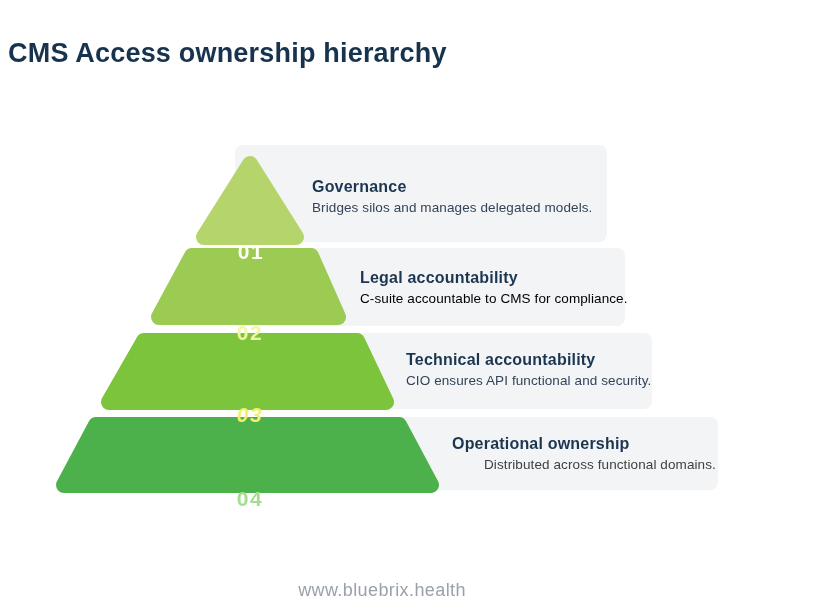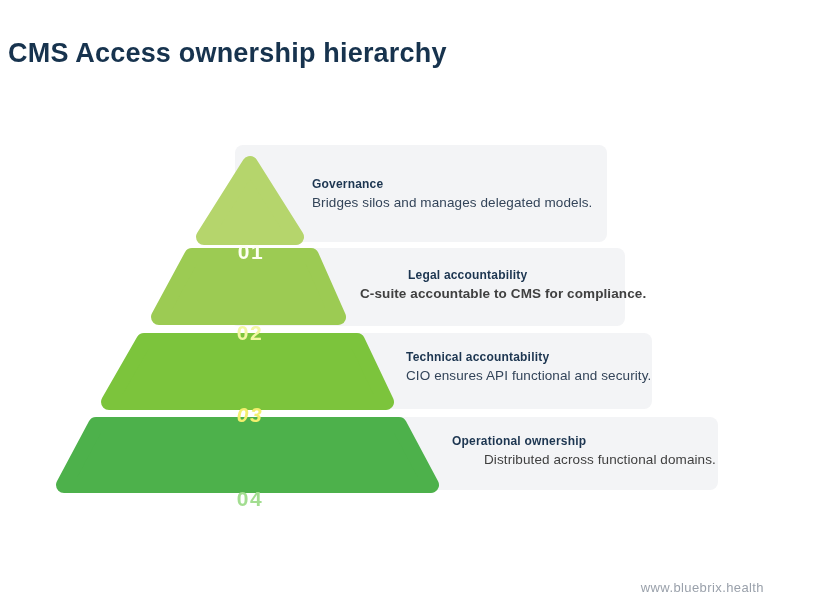--- a/index.html
+++ b/index.html
@@ -41,41 +41,41 @@
     margin-top: 44px;
   }
   .num.n1 { left: 251px; top: 208px; }
   .num.n2 { left: 250px; top: 289px; }
   .num.n3 { left: 250px; top: 371px; font-style: italic; }
   .num.n4 { left: 250px; top: 455px; }
 
   .level-text { position: absolute; }
   .level-text h2 {
     margin: 0;
-    font-size: 12px;
+    font-size: 16px;
     font-weight: bold;
     letter-spacing: 0.2px;
     line-height: 1.2;
   }
   .level-text p {
     margin: 4px 0 0 0;
     font-size: 13.5px;
     line-height: 1.25;
     letter-spacing: 0.1px;
   }
   .level-text.t1 { left: 312px; top: 177px; }
   .level-text.t2 { left: 360px; top: 268px; }
   .level-text.t3 { left: 406px; top: 350px; }
   .level-text.t4 { left: 452px; top: 434px; }
 
   .footer {
     position: absolute;
     left: 0; top: 580px; width: 764px;
-    text-align: right;
-    font-size: 13px;
+    text-align: center;
+    font-size: 18px;
     letter-spacing: 0.4px;
   }
 </style>
 </head>
 <body>
 
 <div class="canvas">
 
   <h1 class="title" style="color: rgb(23, 51, 78);">CMS Access ownership hierarchy</h1>
 
@@ -94,22 +94,22 @@
   <span class="num n1" style="color: rgb(253, 255, 242);">01</span>
   <span class="num n2" style="color: rgb(242, 247, 163);">02</span>
   <span class="num n3" style="color: rgb(244, 239, 110);">03</span>
   <span class="num n4" style="color: rgb(162, 221, 144);">04</span>
 
   <div class="level-text t1">
     <h2 style="color: rgb(28, 53, 80);">Governance</h2>
     <p style="color: rgb(51, 68, 89);">Bridges silos and manages delegated models.</p>
   </div>
   <div class="level-text t2">
-    <h2 style="color: rgb(28, 53, 80); margin-left: 48px;">Legal accountability</h2>
-    <p style="color: #404040; font-weight: bold;">C-suite accountable to CMS for compliance.</p>
+    <h2 style="color: rgb(28, 53, 80);">Legal accountability</h2>
+    <p style="color: #000000;">C-suite accountable to CMS for compliance.</p>
   </div>
   <div class="level-text t3">
     <h2 style="color: rgb(28, 53, 80);">Technical accountability</h2>
     <p style="color: rgb(51, 68, 89);">CIO ensures API functional and security.</p>
   </div>
   <div class="level-text t4">
     <h2 style="color: rgb(28, 53, 80);">Operational ownership</h2>
     <p style="color: #404040; margin-left: 32px;">Distributed across functional domains.</p>
   </div>
 

